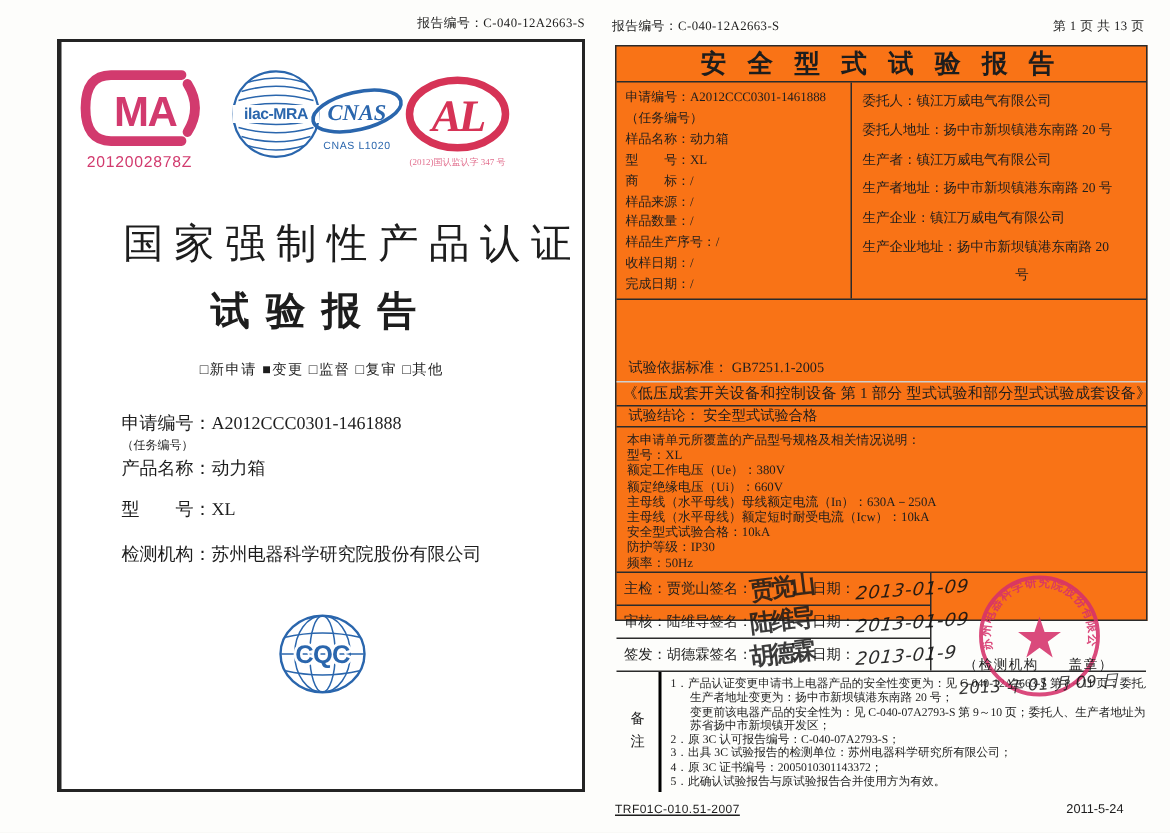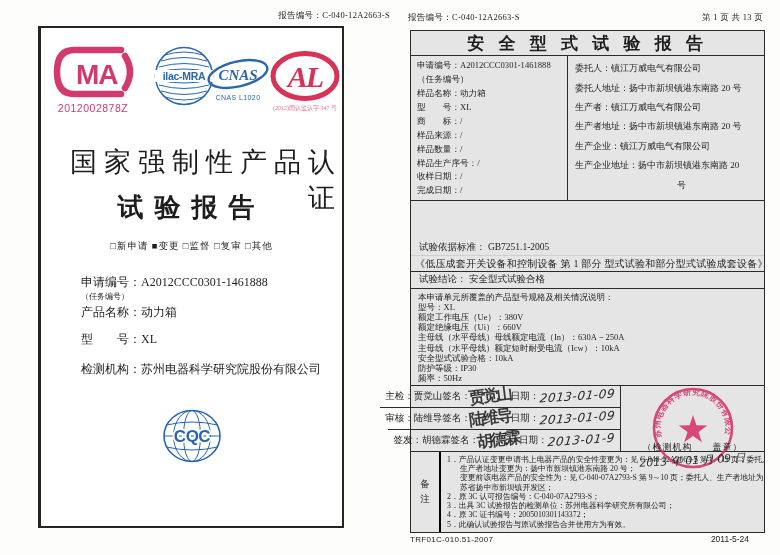--- a/index.html
+++ b/index.html
@@ -2,21 +2,21 @@
 <html><head>
 <meta charset="utf-8">
 <style>
   html,body{margin:0;padding:0;background:#f6f6f3;}
   #canvas{position:relative;width:780px;height:555px;background:#fdfdfb;overflow:hidden;
           font-family:"Liberation Serif","DejaVu Serif",serif;color:#1d1d1d;}
   
   .pageL{position:absolute;left:20px;top:6px;width:372px;height:542px;}
   .hdr{font-size:8.5px;letter-spacing:.3px;white-space:nowrap;}
   .pl-hdr{position:absolute;top:4px;right:2px;}
-  .pl-box{position:absolute;left:18px;top:20px;width:306px;height:502px;box-sizing:border-box;
+  .pl-box{position:absolute;left:18px;top:20px;width:352px;height:502px;box-sizing:border-box;
           border:2px solid #242424;border-left-width:3px;border-right-width:2.5px;background:#fff;}
   .logo{position:absolute;}
   .cma-num{position:absolute;left:2px;top:74px;width:100px;text-align:center;color:#d23a6e;
            font-size:10.5px;font-family:"Liberation Sans",sans-serif;letter-spacing:.5px;}
   .cnas-sub{position:absolute;left:160px;top:66px;width:74px;text-align:center;font-size:7px;color:#2a66ad;
             font-family:"Liberation Sans",sans-serif;letter-spacing:.4px;}
   .al-sub{position:absolute;left:218px;top:76px;width:92px;text-align:center;font-size:6px;color:#e2708f;white-space:nowrap;}
   .t1{position:absolute;top:116px;left:0;right:0;text-align:right;font-size:27px;font-weight:normal;letter-spacing:7px;}
   .t2{position:absolute;top:162px;left:0;right:0;text-align:center;font-size:26px;font-weight:bold;letter-spacing:11px;}
   .chk{position:absolute;top:212px;left:0;right:0;text-align:center;font-size:9.5px;letter-spacing:1px;}
@@ -24,55 +24,55 @@
   .f-apply{top:246px;font-size:12px;}
   .f-task{top:263px;font-size:8px;}
   .f-prod{top:276px;font-size:12px;}
   .f-model{top:303px;font-size:12px;}
   .f-agency{top:333px;font-size:12px;}
   .cqc-wrap{position:absolute;top:380px;left:0;right:0;display:flex;justify-content:center;}
   
   .pageR{position:absolute;left:398px;top:6px;width:377px;height:542px;}
   .pr-hdr-l{position:absolute;left:10px;top:6px;}
   .pr-hdr-r{position:absolute;right:12px;top:6px;}
-  .tbl{position:absolute;left:12px;top:24px;width:355px;height:503px;box-sizing:border-box;
-       border:1.6px solid #2b2b2b;display:flex;flex-direction:column;background:#e5e5e5;}
+  .tbl{position:absolute;left:12px;top:24px;width:355px;height:384px;box-sizing:border-box;
+       border:1.6px solid #2b2b2b;display:flex;flex-direction:column;background:#f97316;}
   .tr{border-bottom:1px solid #2b2b2b;box-sizing:border-box;}
   .tr-title{height:34px;display:flex;align-items:center;justify-content:center;
             font-size:17px;font-weight:bold;letter-spacing:5px;white-space:nowrap;}
   .tr-a{height:145px;display:flex;}
   .cell-sample{width:157px;border-right:1px solid #2b2b2b;box-sizing:border-box;
                padding:3px 6px;font-size:8.6px;line-height:13.9px;white-space:nowrap;}
   .cell-client{flex:1;box-sizing:border-box;padding:3px 7px;font-size:9px;line-height:19.4px;white-space:nowrap;}
   .client-wrap{margin-left:56%;}
   .tr-b{height:33px;display:flex;flex-direction:column;justify-content:center;margin-top:38px;}
   .tr-b .l1{padding:1px 8px;font-size:9.5px;line-height:14px;border-bottom:1px solid #cfcfcf;}
   .tr-b .l2{padding:1px 4px;font-size:10px;line-height:14px;letter-spacing:.2px;white-space:nowrap;}
   .tr-c{height:22px;display:flex;align-items:center;padding:0 8px;font-size:9.5px;}
   .tr-d{height:97px;padding:3px 7px;font-size:8.5px;line-height:10.2px;white-space:nowrap;}
   .tr-sign{height:86px;display:flex;}
-  .sign-left{width:210px;border-right:1px solid #2b2b2b;box-sizing:border-box;display:flex;flex-direction:column;align-items:flex-end;}
+  .sign-left{width:210px;border-right:1px solid #2b2b2b;box-sizing:border-box;display:flex;flex-direction:column;}
   .sign-row{flex:1;display:flex;align-items:center;padding:0 5px;font-size:9.5px;white-space:nowrap;overflow:visible;}
   .sign-row + .sign-row{border-top:1px solid #2b2b2b;}
   .sig-script{font-family:"DejaVu Sans",sans-serif;font-size:16px;font-weight:bold;letter-spacing:-2px;
               transform:rotate(-7deg);color:rgba(25,25,25,.85);margin:0 0 0 -2px;display:inline-block;}
   .sig-date{font-family:"DejaVu Sans",sans-serif;font-size:12px;font-style:italic;letter-spacing:.5px;
             transform:skewX(-10deg) rotate(-4deg);color:rgba(18,18,18,.9);display:inline-block;margin-left:1px;}
   .seal-cell{flex:1;position:relative;}
   .seal-svg{position:absolute;left:50%;top:0;transform:translateX(-50%);opacity:.88;}
   .seal-cap{position:absolute;left:0;right:0;top:55px;text-align:center;font-size:9px;letter-spacing:1px;}
   .seal-date{position:absolute;left:0;right:0;top:67px;text-align:center;font-family:"DejaVu Sans",sans-serif;
              font-size:11px;font-style:italic;transform:rotate(-3deg);color:rgba(20,20,20,.85);}
   .tr-remark{flex:1;display:flex;border-bottom:none;}
   .remark-label{width:30px;border-right:2px solid #000000;box-sizing:border-box;display:flex;
                 align-items:center;justify-content:center;font-size:9.5px;}
   .remark-label span{width:1em;text-align:center;line-height:15px;display:block;}
   .remark-body{flex:1;padding:3px 6px;font-size:7.8px;line-height:9.3px;white-space:nowrap;overflow:hidden;}
   .r-cont{padding-left:13px;}
-  .ft-l{position:absolute;left:12px;bottom:4px;font-size:8px;font-family:"Liberation Sans",sans-serif;letter-spacing:.3px;}
+  .ft-l{position:absolute;left:12px;bottom:4px;font-size:8px;font-family:"Liberation Sans",sans-serif;letter-spacing:.3px;text-decoration:underline;}
   .ft-r{position:absolute;right:26px;bottom:4px;font-size:8.5px;font-family:"Liberation Sans",sans-serif;}
 </style>
 </head>
 <body>
 
 <div id="canvas">
 
   <div class="pageL">
     <div class="hdr pl-hdr">报告编号：C-040-12A2663-S</div>
 

